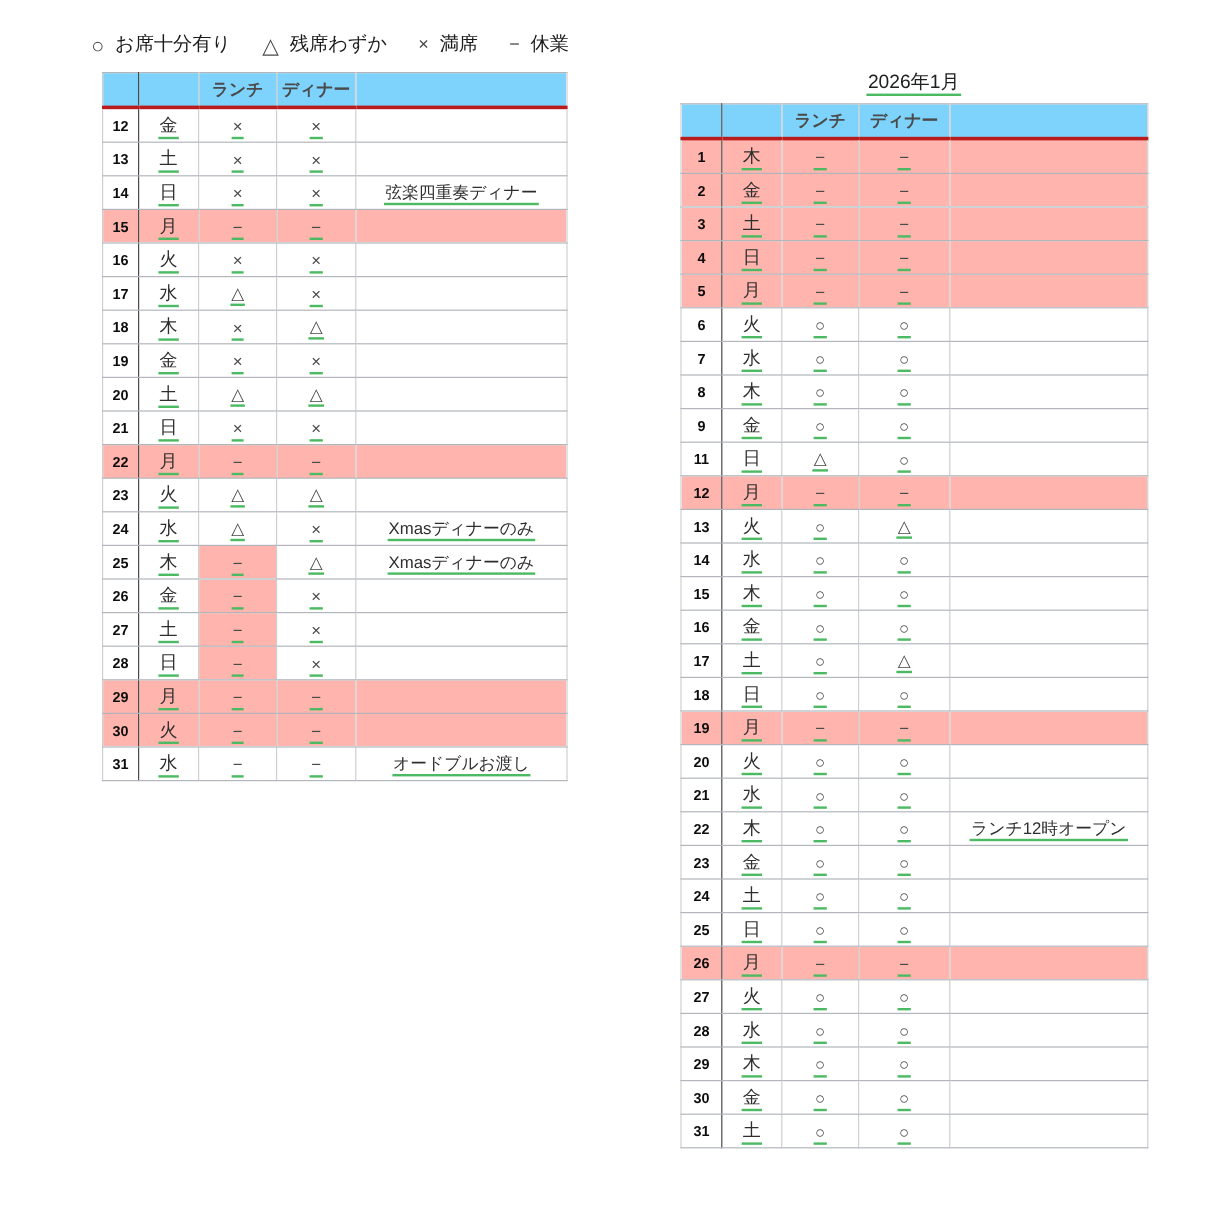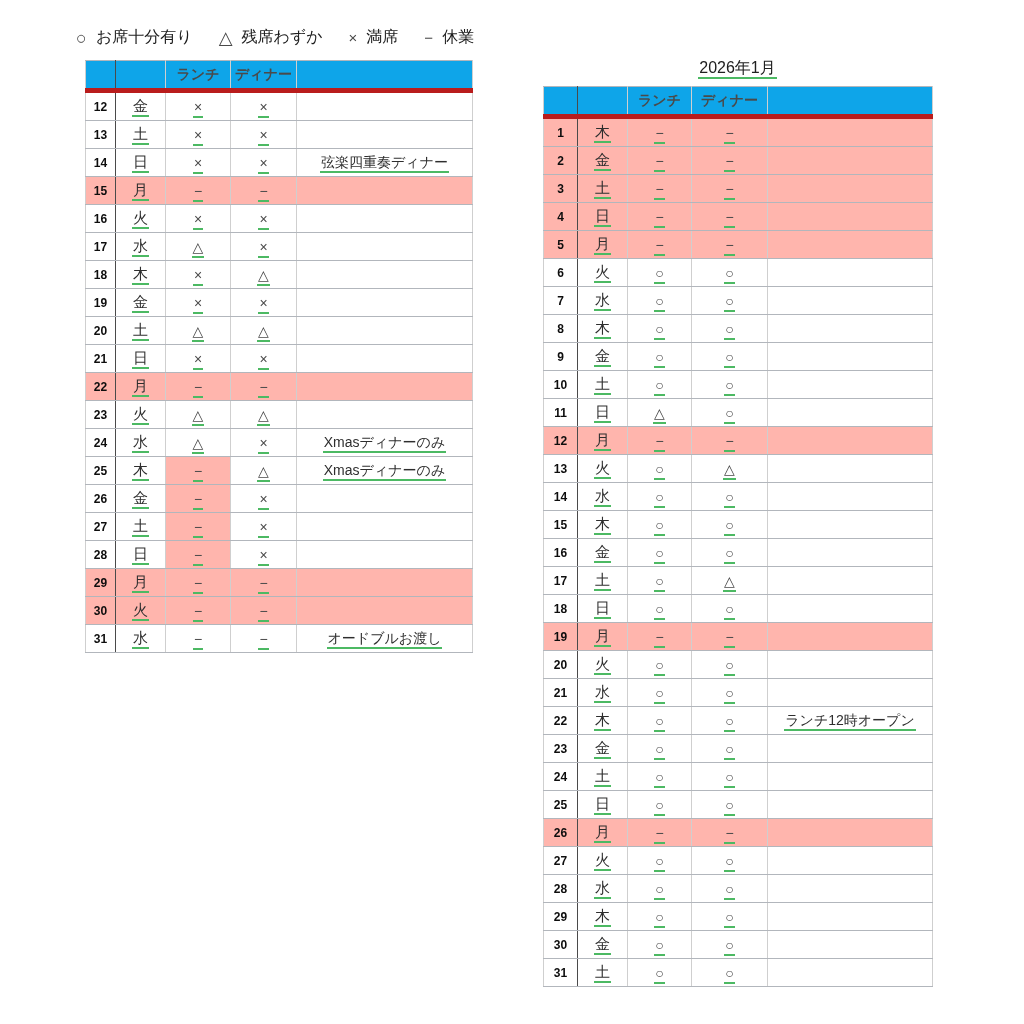--- a/index.html
+++ b/index.html
@@ -16,31 +16,31 @@
     display:flex; align-items:center; gap:26px;
     font-size:16px; color:#1b1b1b; white-space:nowrap;
   }
   .legend .item { display:flex; align-items:center; gap:9px; }
   .legend .sym { color:#4a4a4a; font-size:15px; }
   .legend .sym-big { font-size:18px; line-height:1; }
 
   
   .sched { position:absolute; }
   .sched-dec { left:85px;  top:60px; width:387px; }
-  .sched-jan { left:543px; top:58px; width:389px; }
+  .sched-jan { left:567px; top:58px; width:389px; }
   .sched .title { text-align:center; font-size:16px; color:#202020; margin:0 0 7px 0; font-weight:normal; }
 
   table { border-collapse:collapse; table-layout:fixed; width:100%; background:#fff; border:1px solid #9aa0a6; }
   td, th {
     height:27px; padding:0; text-align:center; vertical-align:middle;
     border-top:1px solid #b2b6bc; border-bottom:1px solid #b2b6bc;
     border-left:1px solid #cfcfcf; border-right:1px solid #cfcfcf;
     overflow:hidden; white-space:nowrap;
   }
-  thead th { font-weight:bold; font-size:15px; color:#111; border-bottom:5px solid #b91c1c; background:#0ea5e9; }
+  thead th { font-weight:bold; font-size:15px; color:#111; border-bottom:3px solid #b91c1c; background:#7dd3fc; }
 
   .col-date  { border-right:1px solid #4a4a4a; font-weight:700; font-size:12px; color:#0d0d0d; }
   .col-day   { font-size:15px; color:#2e2e2e; }
   .col-lunch, .col-dinner { font-size:14px; color:#4a4a4a; }
   .col-note  { font-size:14px; color:#2e2e2e;margin-left:12px; }
 
   .sched-dec col:nth-child(1){width:30px}
   .sched-dec col:nth-child(2){width:50px}
   .sched-dec col:nth-child(3){width:65px}
   .sched-dec col:nth-child(4){width:66px}
@@ -321,27 +321,20 @@
             <td class="col-note"></td>
           </tr>
           <tr>
             <td class="col-date"><span>9</span></td>
             <td class="col-day"><span class="u">金</span></td>
             <td class="col-lunch"><span class="u">○</span></td>
             <td class="col-dinner"><span class="u">○</span></td>
             <td class="col-note"></td>
           </tr>
           <tr>
-            <td class="col-date"><span>10</span></td>
-            <td class="col-day"><span class="u">土</span></td>
-            <td class="col-lunch"><span class="u">○</span></td>
-            <td class="col-dinner"><span class="u">○</span></td>
-            <td class="col-note"></td>
-          </tr>
-          <tr>
             <td class="col-date"><span>11</span></td>
             <td class="col-day"><span class="u">日</span></td>
             <td class="col-lunch"><span class="u">△</span></td>
             <td class="col-dinner"><span class="u">○</span></td>
             <td class="col-note"></td>
           </tr>
           <tr class="hl">
             <td class="col-date"><span>12</span></td>
             <td class="col-day"><span class="u">月</span></td>
             <td class="col-lunch"><span class="u">−</span></td>

